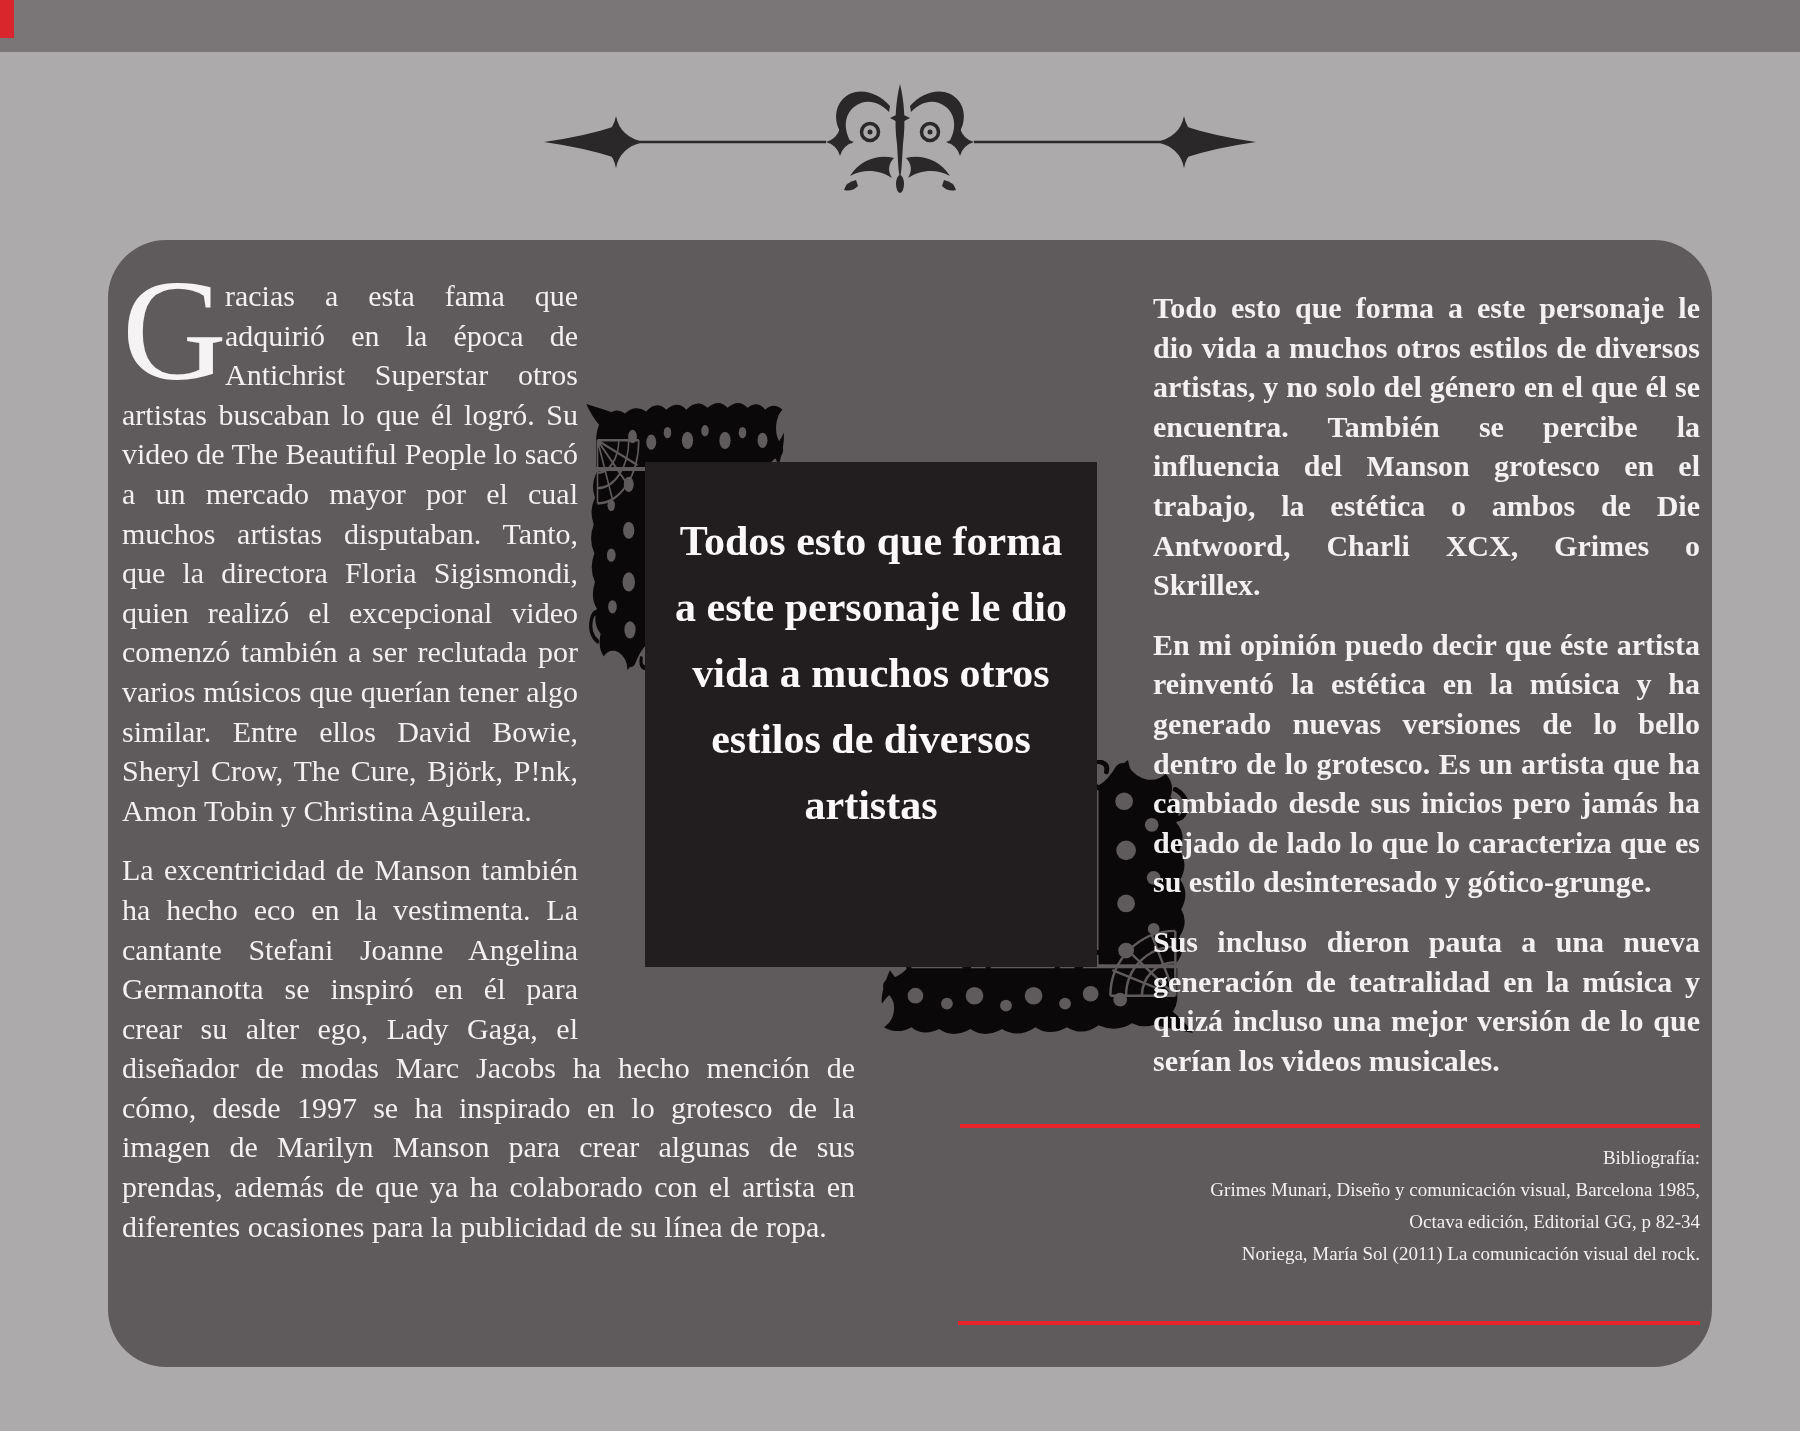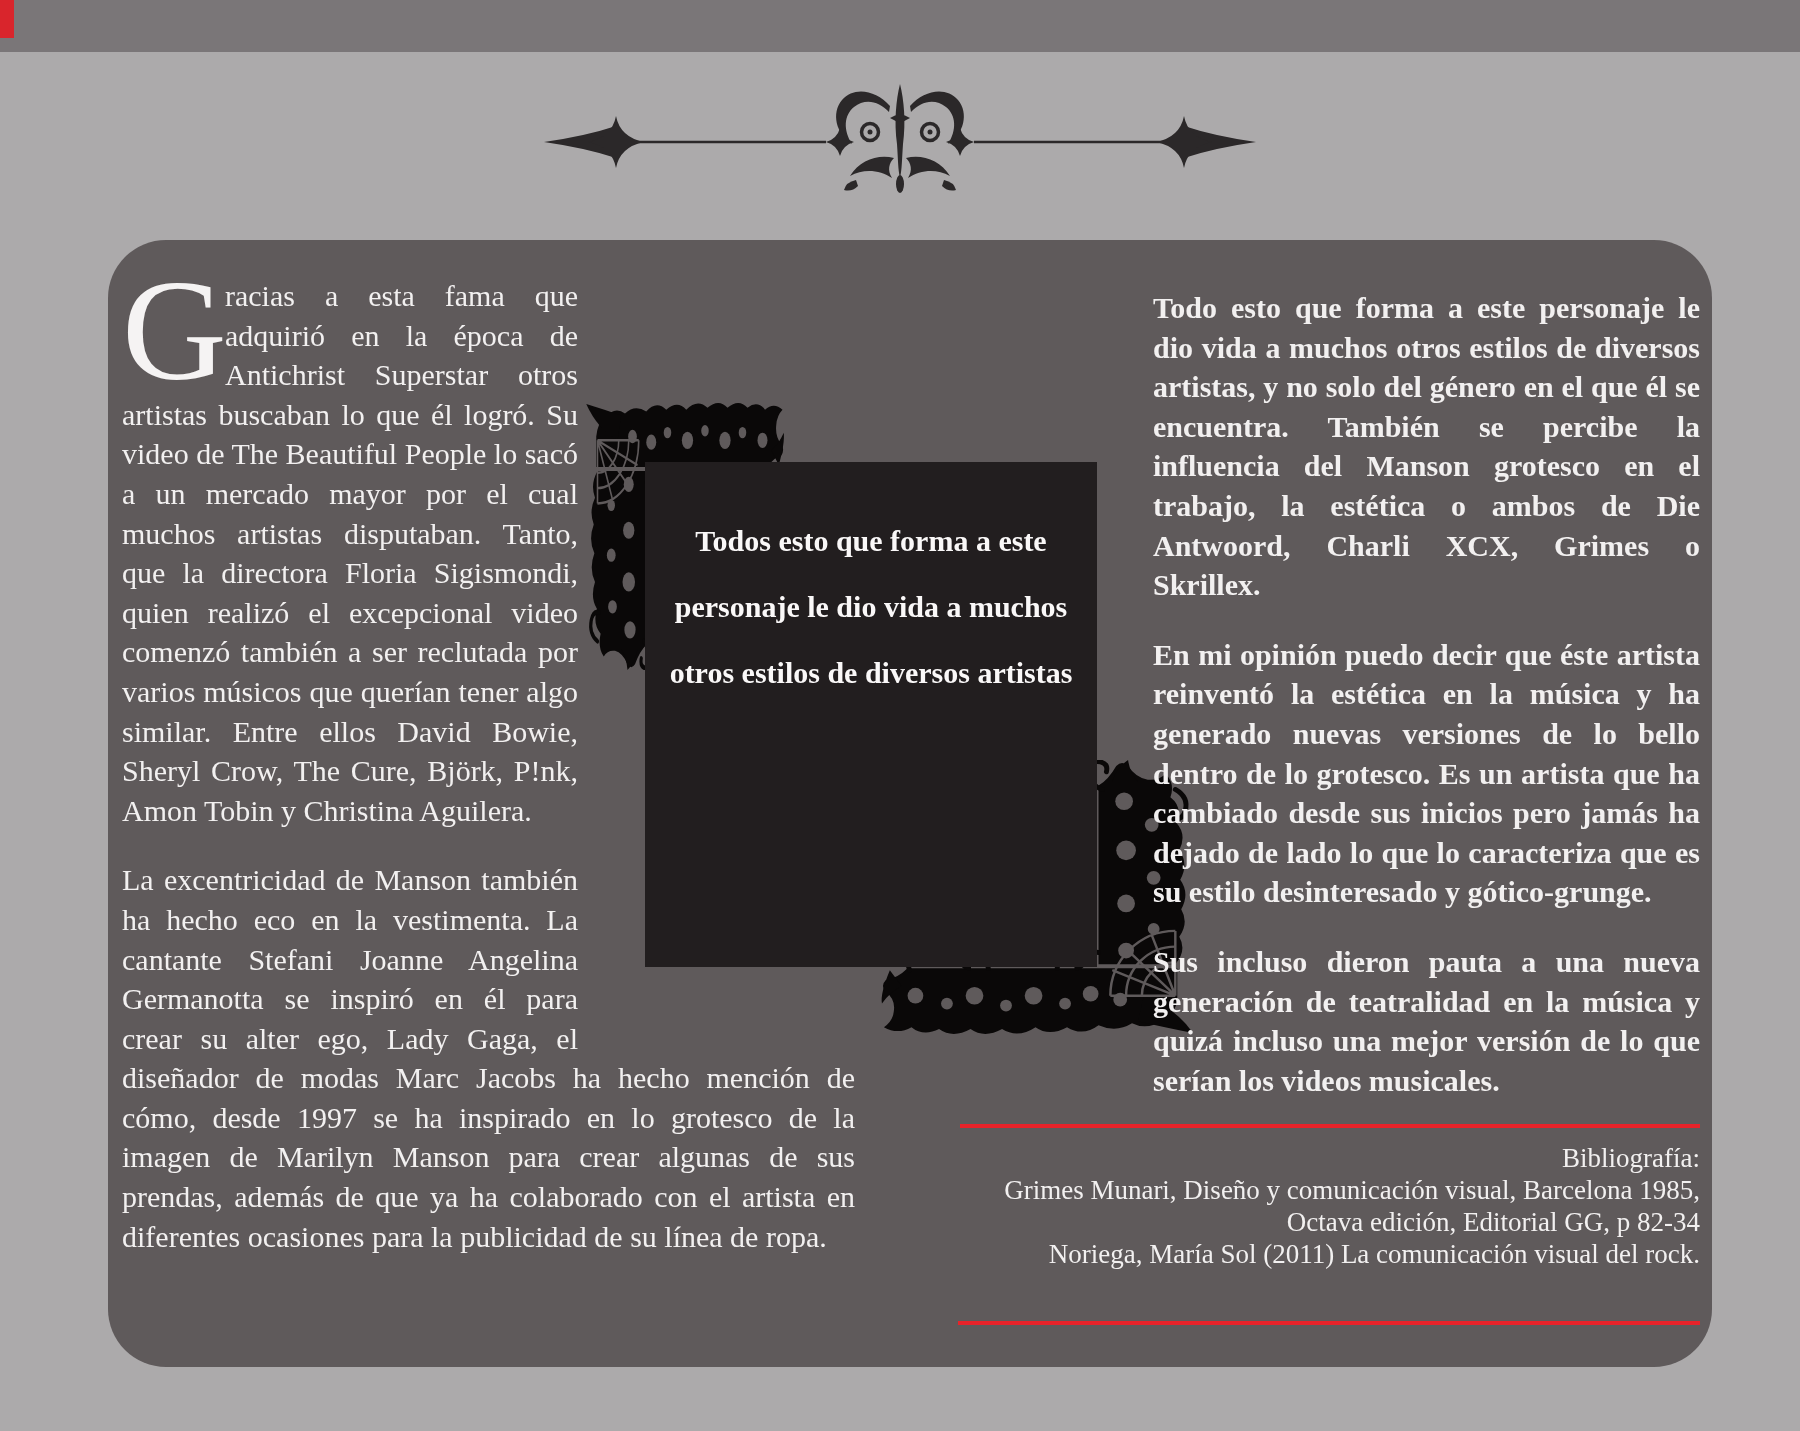--- a/index.html
+++ b/index.html
@@ -6,34 +6,34 @@
   .page{position:relative;width:1800px;height:1431px;background:#ACAAAB;overflow:hidden;
         font-family:"Liberation Serif","DejaVu Serif",serif;}
   .top-band{position:absolute;left:0;top:0;width:1800px;height:52px;background:#7A7678;}
   .corner-mark{position:absolute;left:0;top:0;width:14px;height:38px;background:#D9252C;}
   .divider{position:absolute;left:540px;top:76px;width:720px;height:132px;}
   .card{position:absolute;left:108px;top:240px;width:1604px;height:1127px;background:#5F5A5B;border-radius:58px;}
   .lace{position:absolute;z-index:1;}
   .lace-tl{left:585px;top:402px;width:200px;height:268px;transform:rotate(180deg);}
   .lace-br{left:880px;top:760px;width:315px;height:275px;}
   .quote-box{position:absolute;z-index:2;left:645px;top:462px;width:452px;height:505px;background:#221E1F;}
-  .quote-text{padding:46px 24px 0 24px;color:#FAF8F8;font-weight:bold;font-size:30px;line-height:66px;text-align:center;}
+  .quote-text{padding:46px 24px 0 24px;color:#FAF8F8;font-weight:bold;font-size:42px;line-height:66px;text-align:center;}
   .col{position:absolute;z-index:3;color:#F2F0F0;font-size:30px;line-height:39.6px;text-align:justify;}
   .col p{margin:0;}
-  .col p + p{margin-top:30px;}
+  .col p + p{margin-top:20px;}
   .col-left{left:122px;top:276px;width:733px;}
   .col-right{left:945px;top:288px;width:755px;font-weight:bold;}
   .dropcap{float:left;width:97px;height:114px;margin-right:6px;font-size:145px;line-height:108px;color:#F5F3F3;}
   .spacer-right{float:right;width:277px;height:688px;margin-top:76px;}
   .spacer-left{float:left;width:208px;height:730px;margin-top:76px;}
   .rule{position:absolute;z-index:3;height:4px;background:#E8232A;}
   .rule-top{left:960px;top:1124px;width:740px;}
   .rule-bottom{left:958px;top:1321px;width:742px;}
   .biblio{position:absolute;z-index:3;left:700px;top:1142px;width:1000px;
-          color:#F2F0F0;font-size:27px;line-height:32px;text-align:right;}
+          color:#F2F0F0;font-size:19px;line-height:32px;text-align:right;}
 </style>
 </head>
 <body>
 
 <div class="page">
 
   <div class="top-band"></div>
   <div class="corner-mark"></div>
 
   <svg class="divider" viewBox="0 0 720 132">

